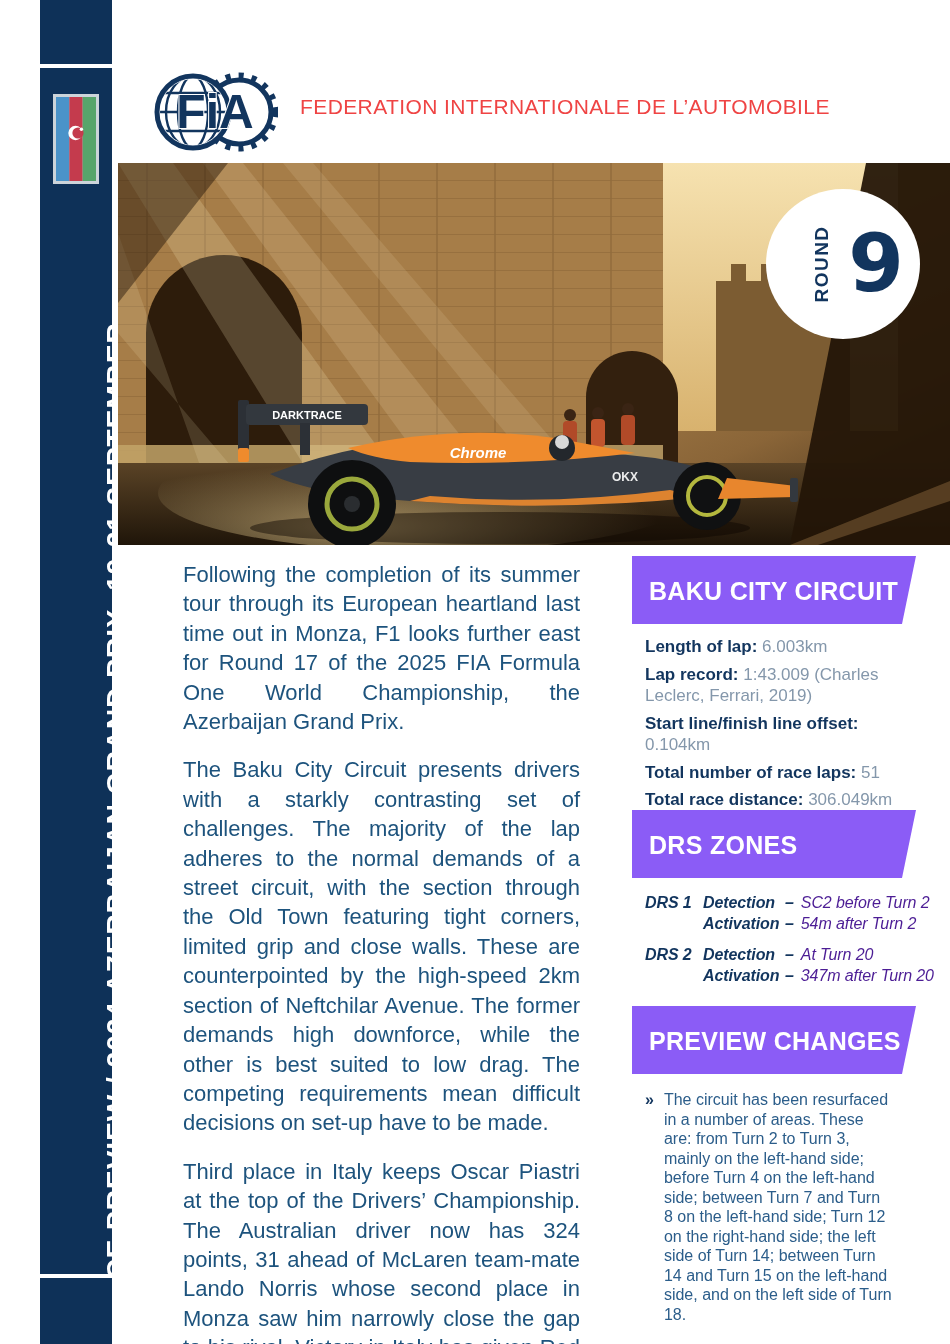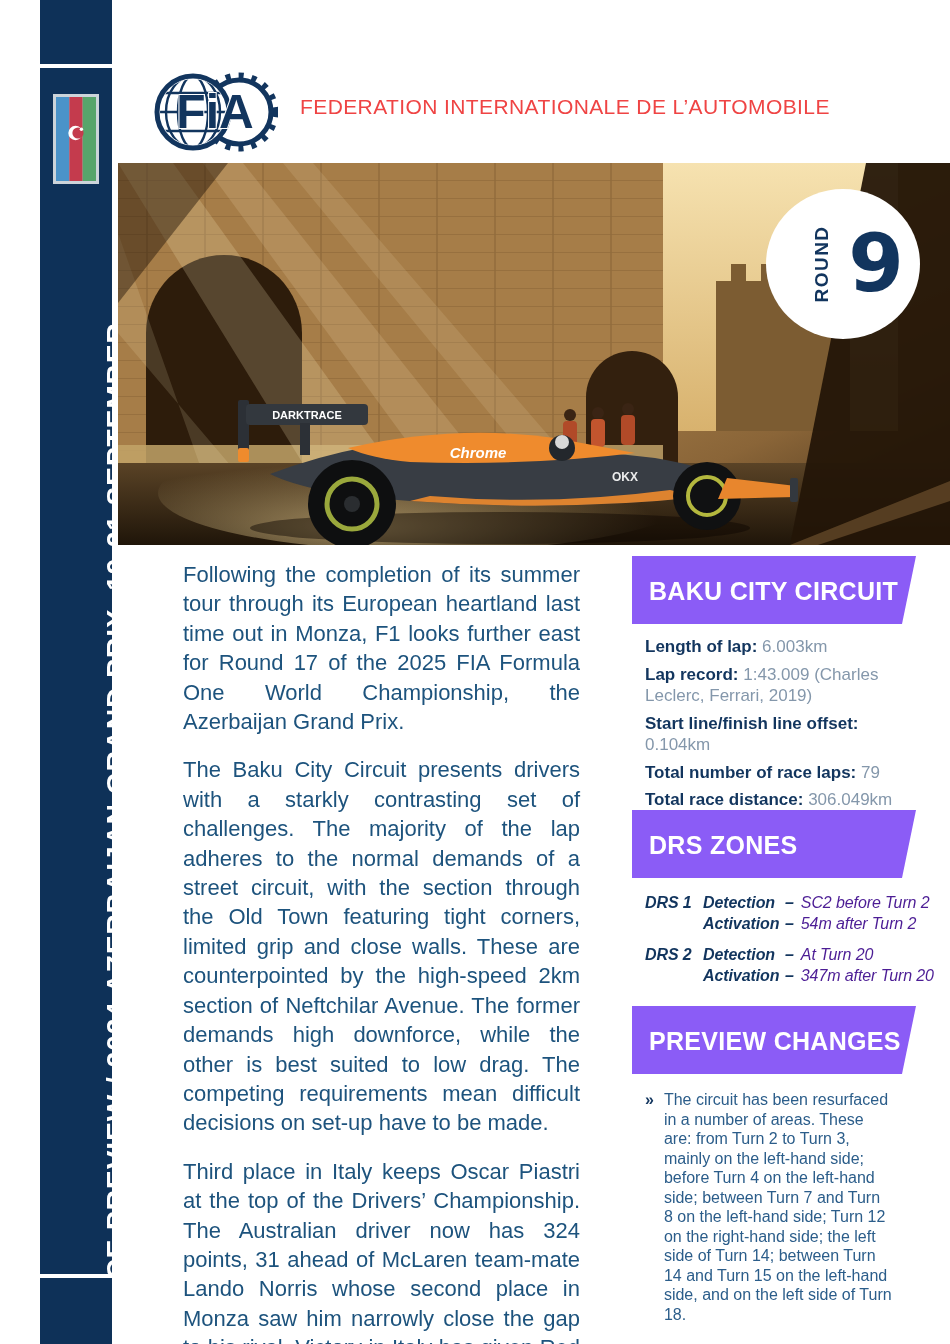--- a/index.html
+++ b/index.html
@@ -226,21 +226,21 @@
   <p>The Baku City Circuit presents drivers with a starkly contrasting set of challenges. The majority of the lap adheres to the normal demands of a street circuit, with the section through the Old Town featuring tight corners, limited grip and close walls. These are counterpointed by the high-speed 2km section of Neftchilar Avenue. The former demands high downforce, while the other is best suited to low drag. The competing requirements mean difficult decisions on set-up have to be made.</p>
   <p>Third place in Italy keeps Oscar Piastri at the top of the Drivers’ Championship. The Australian driver now has 324 points, 31 ahead of McLaren team-mate Lando Norris whose second place in Monza saw him narrowly close the gap to his rival. Victory in Italy has given Red Bull’s Max Verstappen a tighter grip on P3 overall with 203 points, 36 ahead of Mercedes’ George Russell. McLaren still lead the Constructors’ title race on 618, while second-placed Ferrari (280) are now 20 points ahead of Mercedes.</p>
 </div>
 
 <div class="panel" id="panel-circuit">
   <div class="panel-header">BAKU CITY CIRCUIT</div>
   <div class="facts">
     <div class="fact"><span class="fl">Length of lap:</span> <span>6.003km</span></div>
     <div class="fact"><span class="fl">Lap record:</span> <span>1:43.009 (Charles Leclerc, Ferrari, 2019)</span></div>
     <div class="fact"><span class="fl">Start line/finish line offset:</span> <span>0.104km</span></div>
-    <div class="fact"><span class="fl">Total number of race laps:</span> <span>79</span></div>
+    <div class="fact"><span class="fl">Total number of race laps:</span> <span>51</span></div>
     <div class="fact"><span class="fl">Total race distance:</span> <span>306.049km</span></div>
     <div class="fact"><span class="fl">Pitlane speed limits:</span> <span>80km/h throughout the weekend</span></div>
   </div>
 </div>
 
 <div class="panel" id="panel-drs">
   <div class="panel-header">DRS ZONES</div>
   <div class="zones">
     <div class="zone">
       <span class="zone-name">DRS 1</span>

